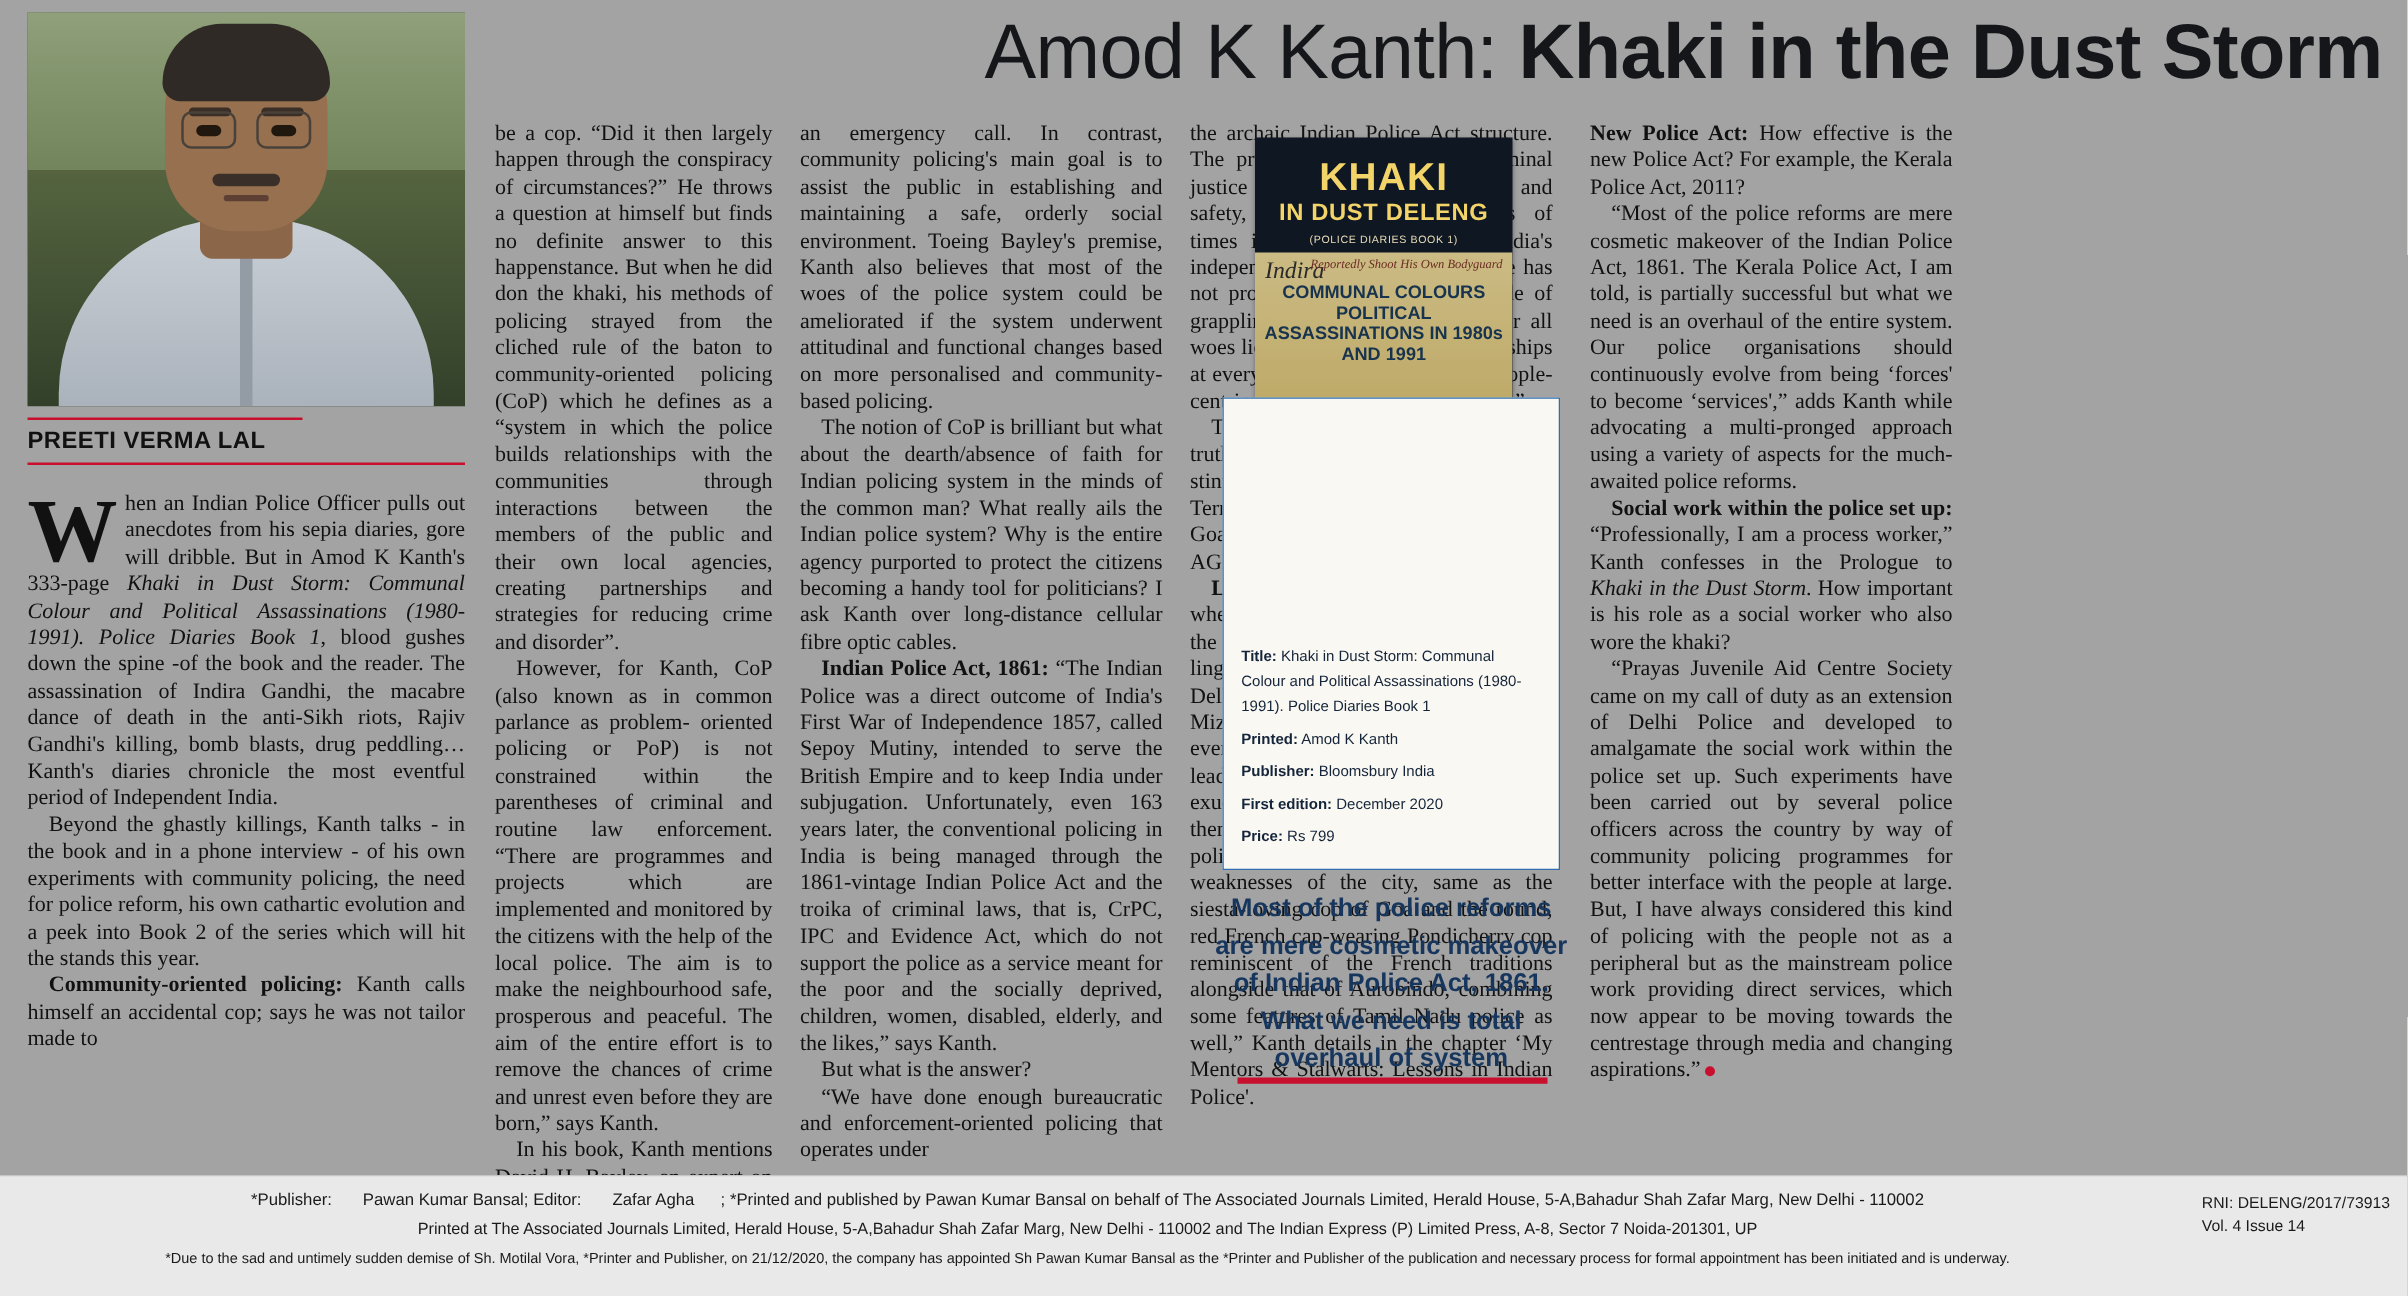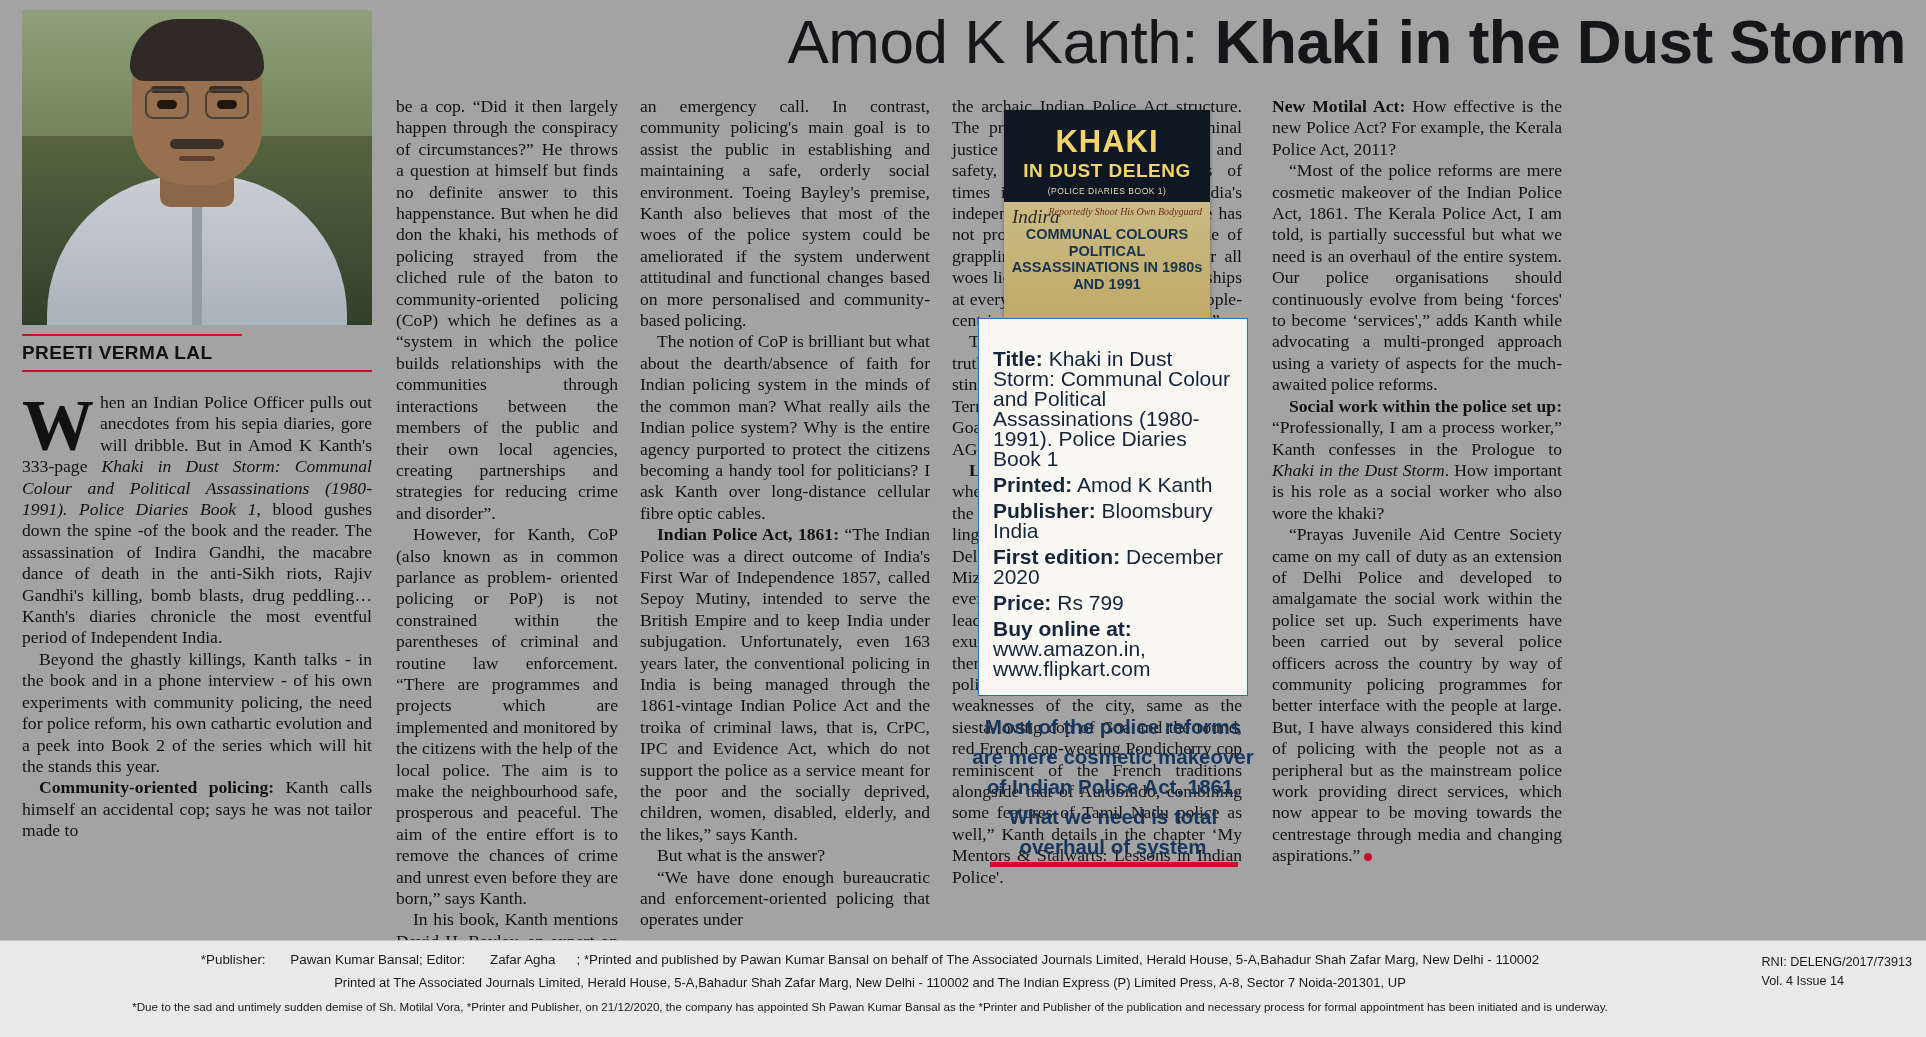--- a/index.html
+++ b/index.html
@@ -234,21 +234,21 @@
     border: 1px solid #2f6fb0;
     background: #faf8f2;
   }
   .infobox .inner {
     position: absolute; left: 0; bottom: 10px; width: 100%;
     padding: 0 14px;
   }
   .infobox dl {
     margin: 0;
     font-family: "Liberation Sans", sans-serif;
-    font-size: 21px;
+    font-size: 12px;
     line-height: 20px;
     color: #14243a;
   }
   .infobox .row { margin-bottom: 6px; }
   .infobox .k { font-weight: 700; color: #14243a; }
   .infobox .v { font-weight: 400; }
 
   
   .pullquote {
     position: absolute;
@@ -364,21 +364,21 @@
     <p>“We have done enough bureaucratic and enforcement-oriented policing that operates under</p>
   </div>
 
   <div class="col c4">
     <p class="first">the archaic Indian Police Act structure. The problems concerning the criminal justice system, and public order and safety, have multiplied hundreds of times instead of abating since India's independence, and the Indian police has not proven to be in the right mode of grappling with them. The elixir for all woes lies with police-public partnerships at every stage, we need to create people-centric or problem-oriented policing,”</p>
     <p>The obsolete Police Act is not the only truth that Kanth encountered during his stints in Delhi Police and the Union Territory (UTs) (now Arunachal Pradesh, Goa, Mizoram and Union territory or AGMUT), his allotted cadre.</p>
     <p><b class="run-in">Local streak in police:</b><span> “In Bihar, where I was born and brought up, I saw the Bihar policemen with all their lingual and cultural characteristics; Delhi, Pondicherry, Tamil Nadu, Mizoram, Goa and Arunachal Pradesh, everywhere while working with or leading them, I felt the local streak exuding all over. No point in blaming them for whatever they are— Delhi policemen with all the strengths and weaknesses of the city, same as the siesta-loving cop of Goa and the round, red French cap-wearing Pondicherry cop reminiscent of the French traditions alongside that of Aurobindo, combining some features of Tamil Nadu police as well,” Kanth details in the chapter ‘My Mentors &amp; Stalwarts: Lessons in Indian Police'.</span></p>
   </div>
 
   <div class="col c5">
-    <p class="first"><b class="run-in">New Motilal Act:</b><span> How effective is the new Police Act? For example, the Kerala Police Act, 2011?</span></p>
+    <p class="first"><b class="run-in">New Police Act:</b><span> How effective is the new Police Act? For example, the Kerala Police Act, 2011?</span></p>
     <p>“Most of the police reforms are mere cosmetic makeover of the Indian Police Act, 1861. The Kerala Police Act, I am told, is partially successful but what we need is an overhaul of the entire system. Our police organisations should continuously evolve from being ‘forces' to become ‘services',” adds Kanth while advocating a multi-pronged approach using a variety of aspects for the much-awaited police reforms.</p>
     <p><b class="run-in">Social work within the police set up:</b><span> “Professionally, I am a process worker,” Kanth confesses in the Prologue to </span><i>Khaki in the Dust Storm</i><span>. How important is his role as a social worker who also wore the khaki?</span></p>
     <p><span>“Prayas Juvenile Aid Centre Society came on my call of duty as an extension of Delhi Police and developed to amalgamate the social work within the police set up. Such experiments have been carried out by several police officers across the country by way of community policing programmes for better interface with the people at large. But, I have always considered this kind of policing with the people not as a peripheral but as the mainstream police work providing direct services, which now appear to be moving towards the centrestage through media and changing aspirations.”</span><span class="enddot"></span></p>
   </div>
 
   <div class="book">
     <div class="khaki">KHAKI</div>
     <div class="sub">IN DUST DELENG</div>
     <div class="series">(POLICE DIARIES BOOK 1)</div>
     <div class="midband"></div>
@@ -402,23 +402,20 @@
         </div>
         <div class="row">
           <span class="k">Publisher:</span><span class="v"> Bloomsbury India</span>
         </div>
         <div class="row">
           <span class="k">First edition:</span><span class="v"> December 2020</span>
         </div>
         <div class="row">
           <span class="k">Price:</span><span class="v"> Rs 799</span>
         </div>
-        <div class="row">
-          <span class="k">Buy online at:</span><span class="v"> www.amazon.in, www.flipkart.com</span>
-        </div>
       </dl>
     </div>
   </div>
 
   <div class="pullquote">Most of the police reforms are mere cosmetic makeover of Indian Police Act, 1861. What we need is total overhaul of system</div>
   <div class="pullquote-rule"></div>
 
   <div class="footer">
     <div class="lines">
       <div class="l1">

